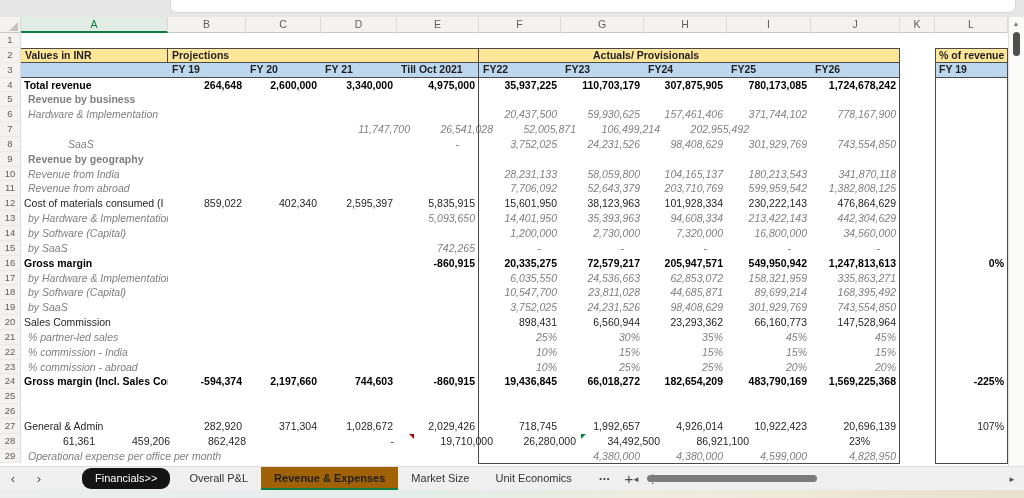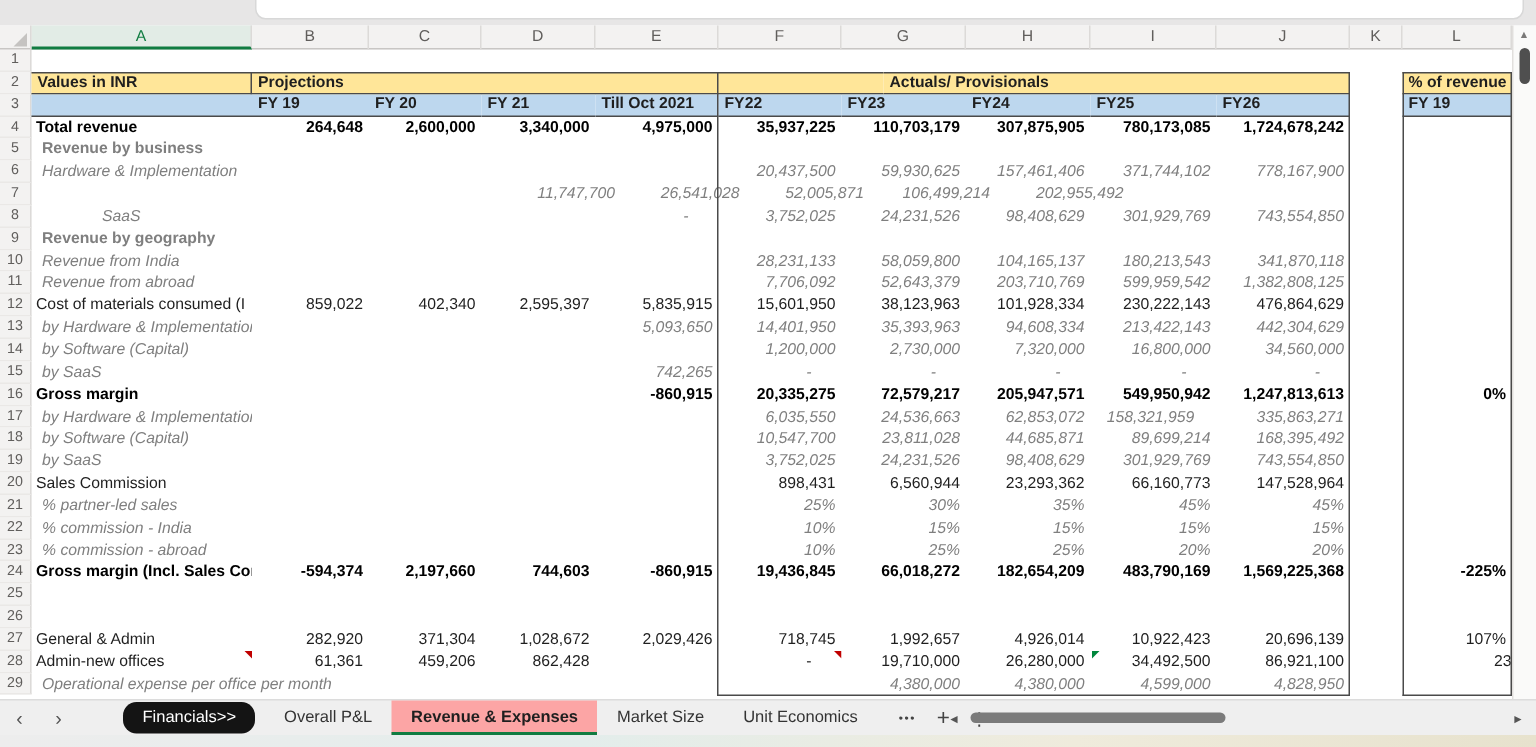--- a/index.html
+++ b/index.html
@@ -63,21 +63,21 @@
   .sarrow { color:#7A7978; font-size:7px; text-align:center; width:14px; position:absolute; left:0; }
   #vthumb { position:absolute; left:4px; top:15px; width:7px; height:24px; background:#4F4F4F; border-radius:4px; }
 
   
   #tabbar { position:absolute; left:0; top:466px; width:1024px; height:24px; background:#EFEFEF;
     border-top:1px solid #DCDCDC; display:flex; align-items:center; font-size:11px; color:#333; }
   .navarrow { width:26px; text-align:center; color:#555; font-size:13px; line-height:23px; }
   .tab { padding:0 13px; height:24px; line-height:23px; color:#333; }
   .tab.dark { background:#141414; color:#fff; border-radius:9px; height:21px; line-height:21px;
     margin:0 6px 0 30px; }
-  .tab.active { background:#fca5a5; font-weight:bold; color:#1f1f1f; border-bottom:3px solid #107C41;text-align:center; }
+  .tab.active { background:#a16207; font-weight:bold; color:#1f1f1f; border-bottom:3px solid #107C41;text-align:center; }
   .tbtn { width:24px; text-align:center; color:#444; }
   #more-btn { font-size:8px; letter-spacing:1px; margin-left:8px; }
   #add-btn { font-size:15px; font-weight:300; }
   #menu-btn { font-size:12px; }
   #hscroll-left { position:absolute; left:632px; top:8px; font-size:8px; color:#555; }
   #hthumb { position:absolute; left:647px; top:8px; width:170px; height:7px; background:#7B7B7B; border-radius:4px; }
   #hscroll-right { position:absolute; left:1008px; top:8px; font-size:8px; color:#555; }
 
   
   #bottomstrip { position:absolute; left:0; top:490px; width:1024px; height:8px;
@@ -345,21 +345,21 @@
     <div class="srow">
       <div class="rowhead">17</div>
       <div class="cell lab li ind" style="width: 147px;">by Hardware &amp; Implementation</div>
       <div class="cell num vi" style="width: 78px;"></div>
       <div class="cell num vi" style="width: 75px;"></div>
       <div class="cell num vi" style="width: 76px;"></div>
       <div class="cell num vi" style="width: 82px;"></div>
       <div class="cell num vi" style="width: 82px;">6,035,550</div>
       <div class="cell num vi" style="width: 83px;">24,536,663</div>
       <div class="cell num vi" style="width: 83px;">62,853,072</div>
-      <div class="cell num vi" style="width: 84px; text-align: center;">158,321,959</div>
+      <div class="cell num vi" style="width: 84px;">158,321,959</div>
       <div class="cell num vi" style="width: 89px;">335,863,271</div>
       <div class="cell num vi" style="width: 35px;"></div>
       <div class="cell num vi" style="width: 73px;"></div>
     </div>
     <div class="srow">
       <div class="rowhead">18</div>
       <div class="cell lab li ind" style="width: 147px;">by Software (Capital)</div>
       <div class="cell num vi" style="width: 78px;"></div>
       <div class="cell num vi" style="width: 75px;"></div>
       <div class="cell num vi" style="width: 76px;"></div>
@@ -501,21 +501,20 @@
       <div class="cell num vn" style="width: 82px;">718,745</div>
       <div class="cell num vn" style="width: 83px;">1,992,657</div>
       <div class="cell num vn" style="width: 83px;">4,926,014</div>
       <div class="cell num vn" style="width: 84px;">10,922,423</div>
       <div class="cell num vn" style="width: 89px;">20,696,139</div>
       <div class="cell num vn" style="width: 35px;"></div>
       <div class="cell num vn" style="width: 73px;">107%</div>
     </div>
     <div class="srow">
       <div class="rowhead">28</div>
-      <div class="cell lab ln" style="width: 147px;">Admin-new offices<div class="mk-tr-red"></div></div>
       <div class="cell num vn" style="width: 78px;">61,361</div>
       <div class="cell num vn" style="width: 75px;">459,206</div>
       <div class="cell num vn" style="width: 76px;">862,428</div>
       <div class="cell num vn" style="width: 82px;"></div>
       <div class="cell num vn dash" style="width: 82px;">-<div class="mk-tr-red"></div></div>
       <div class="cell num vn" style="width: 83px;">19,710,000</div>
       <div class="cell num vn" style="width: 83px;">26,280,000</div>
       <div class="cell num vn" style="width: 84px;">34,492,500<div class="mk-tl-green"></div></div>
       <div class="cell num vn" style="width: 89px;">86,921,100</div>
       <div class="cell num vn" style="width: 35px;"></div>

